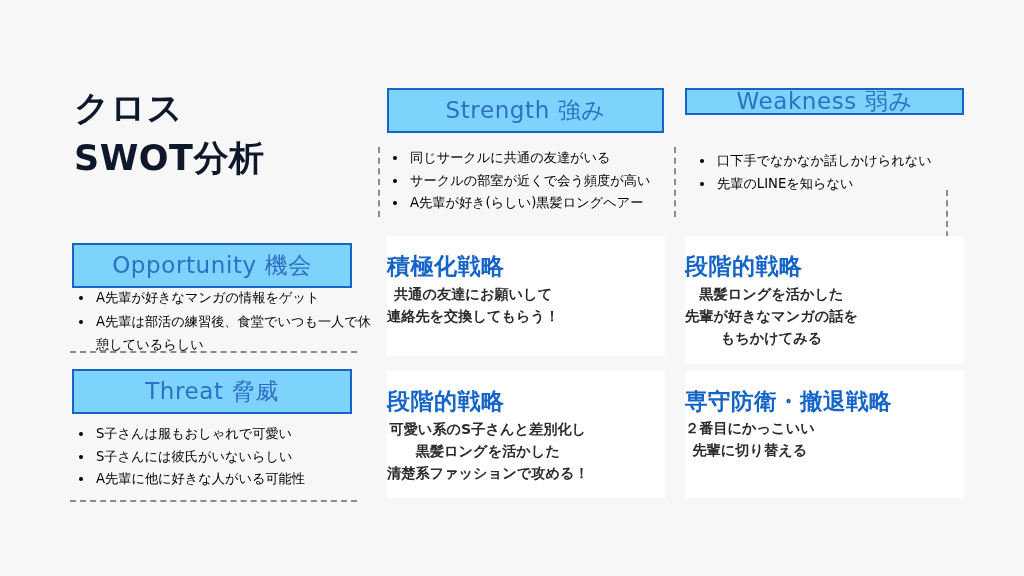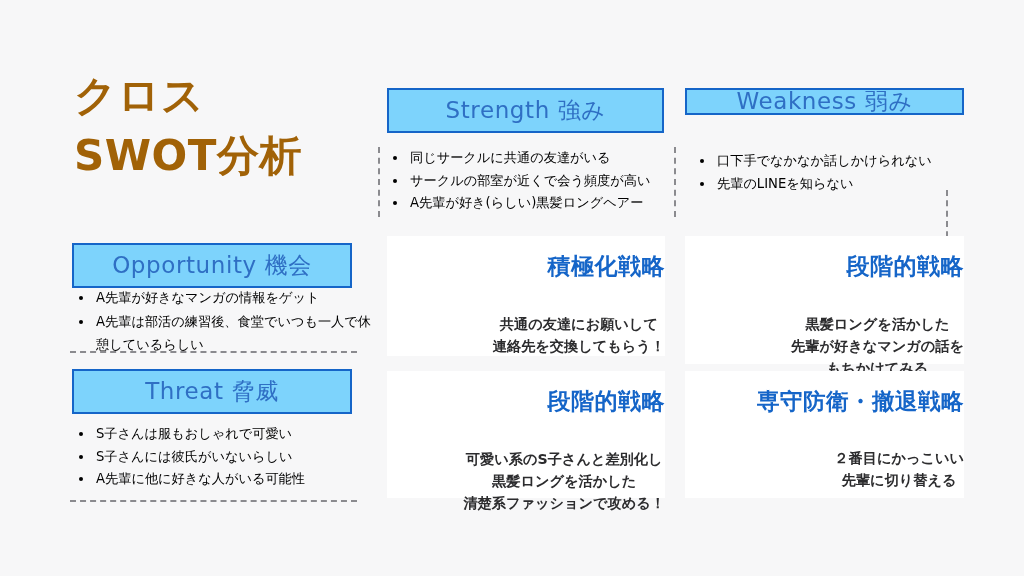--- a/index.html
+++ b/index.html
@@ -19,25 +19,25 @@
   .slide {
     position: relative;
     width: 1024px;
     height: 576px;
   }
 
   
   #page-title {
     position: absolute;
     left: 74px;
-    top: 66px;
+    top: 84px;
     width: 290px;
-    color: #a16207;
+    color: #0f172a;
     font-weight: bold;
-    font-size: 42px;
+    font-size: 35px;
     line-height: 1.42;
     letter-spacing: 0.5px;
   }
   #page-title .title-line {
     display: block;
     white-space: nowrap;
   }
 
   
   .header-box {
@@ -95,41 +95,40 @@
   #dash-under-opportunity { left: 70px; top: 351px; width: 287px; }
   #dash-under-threat      { left: 70px; top: 500px; width: 287px; }
 
   
   .strategy-card {
     position: absolute;
     box-sizing: border-box;
     background: #ffffff;
     display: flex;
     flex-direction: column;
-    align-items: flex-end;
+    align-items: flex-start;
     text-align: center;
-    gap: 8px;
   }
   #card-aggressive { left: 387px; top: 236px; width: 278px; height: 120px; padding-top: 16px; }
   #card-stepwise   { left: 685px; top: 236px; width: 279px; height: 128px; padding-top: 16px; }
   #card-differentiation { left: 387px; top: 371px; width: 278px; height: 127px; padding-top: 16px; }
   #card-defensive  { left: 685px; top: 371px; width: 279px; height: 127px; padding-top: 16px; }
 
   .strategy-title {
     color: #1565c8;
     font-weight: bold;
     font-size: 23px;
     letter-spacing: 0.5px;
     white-space: nowrap;
     line-height: 1.25;
   }
   #card-defensive .strategy-title { font-size: 22.5px; }
 
   .strategy-body {
-    margin-top: 24px;
+    margin-top: 2px;
     color: #2c2c2e;
     font-weight: bold;
     font-size: 14.2px;
     line-height: 1.55;
   }
   .strategy-body span { display: block; white-space: nowrap; }
 </style>
 </head>
 <body>
 

